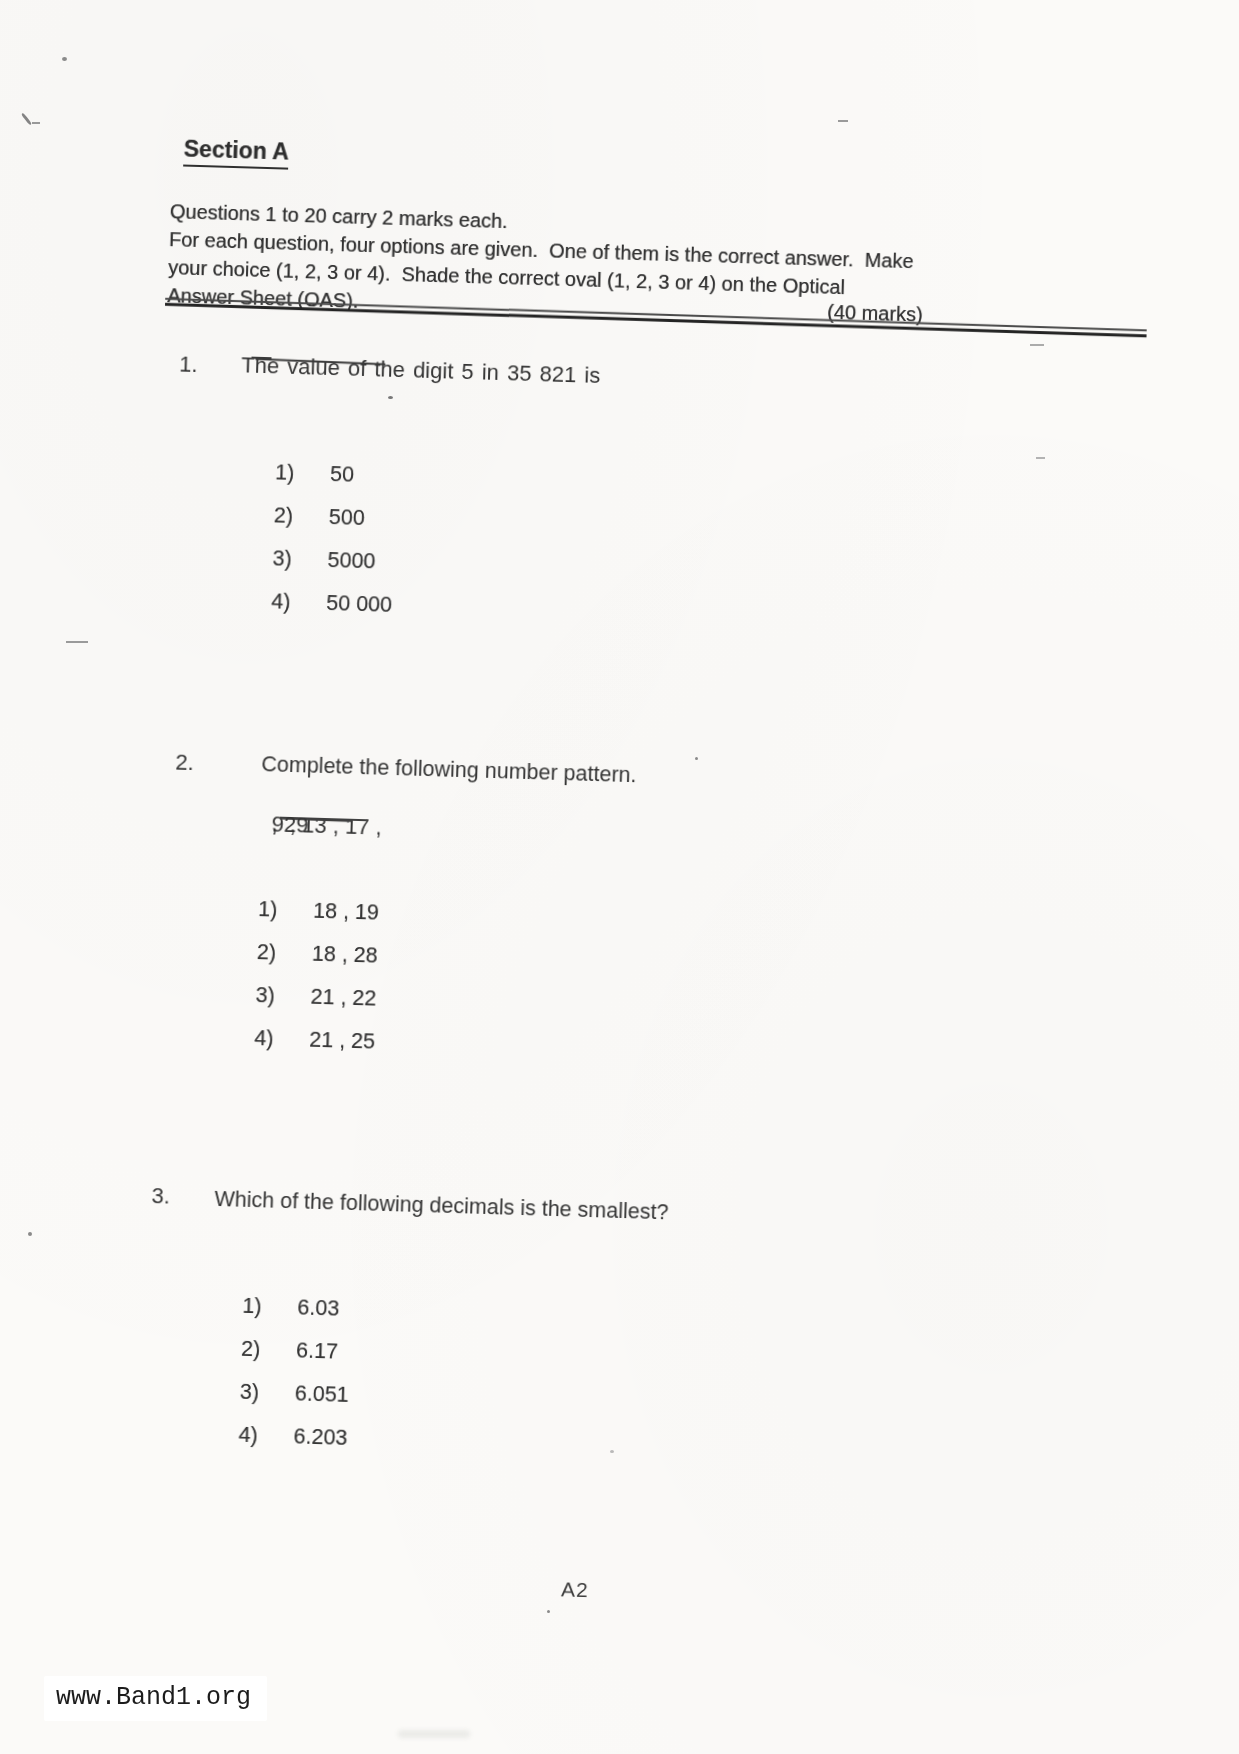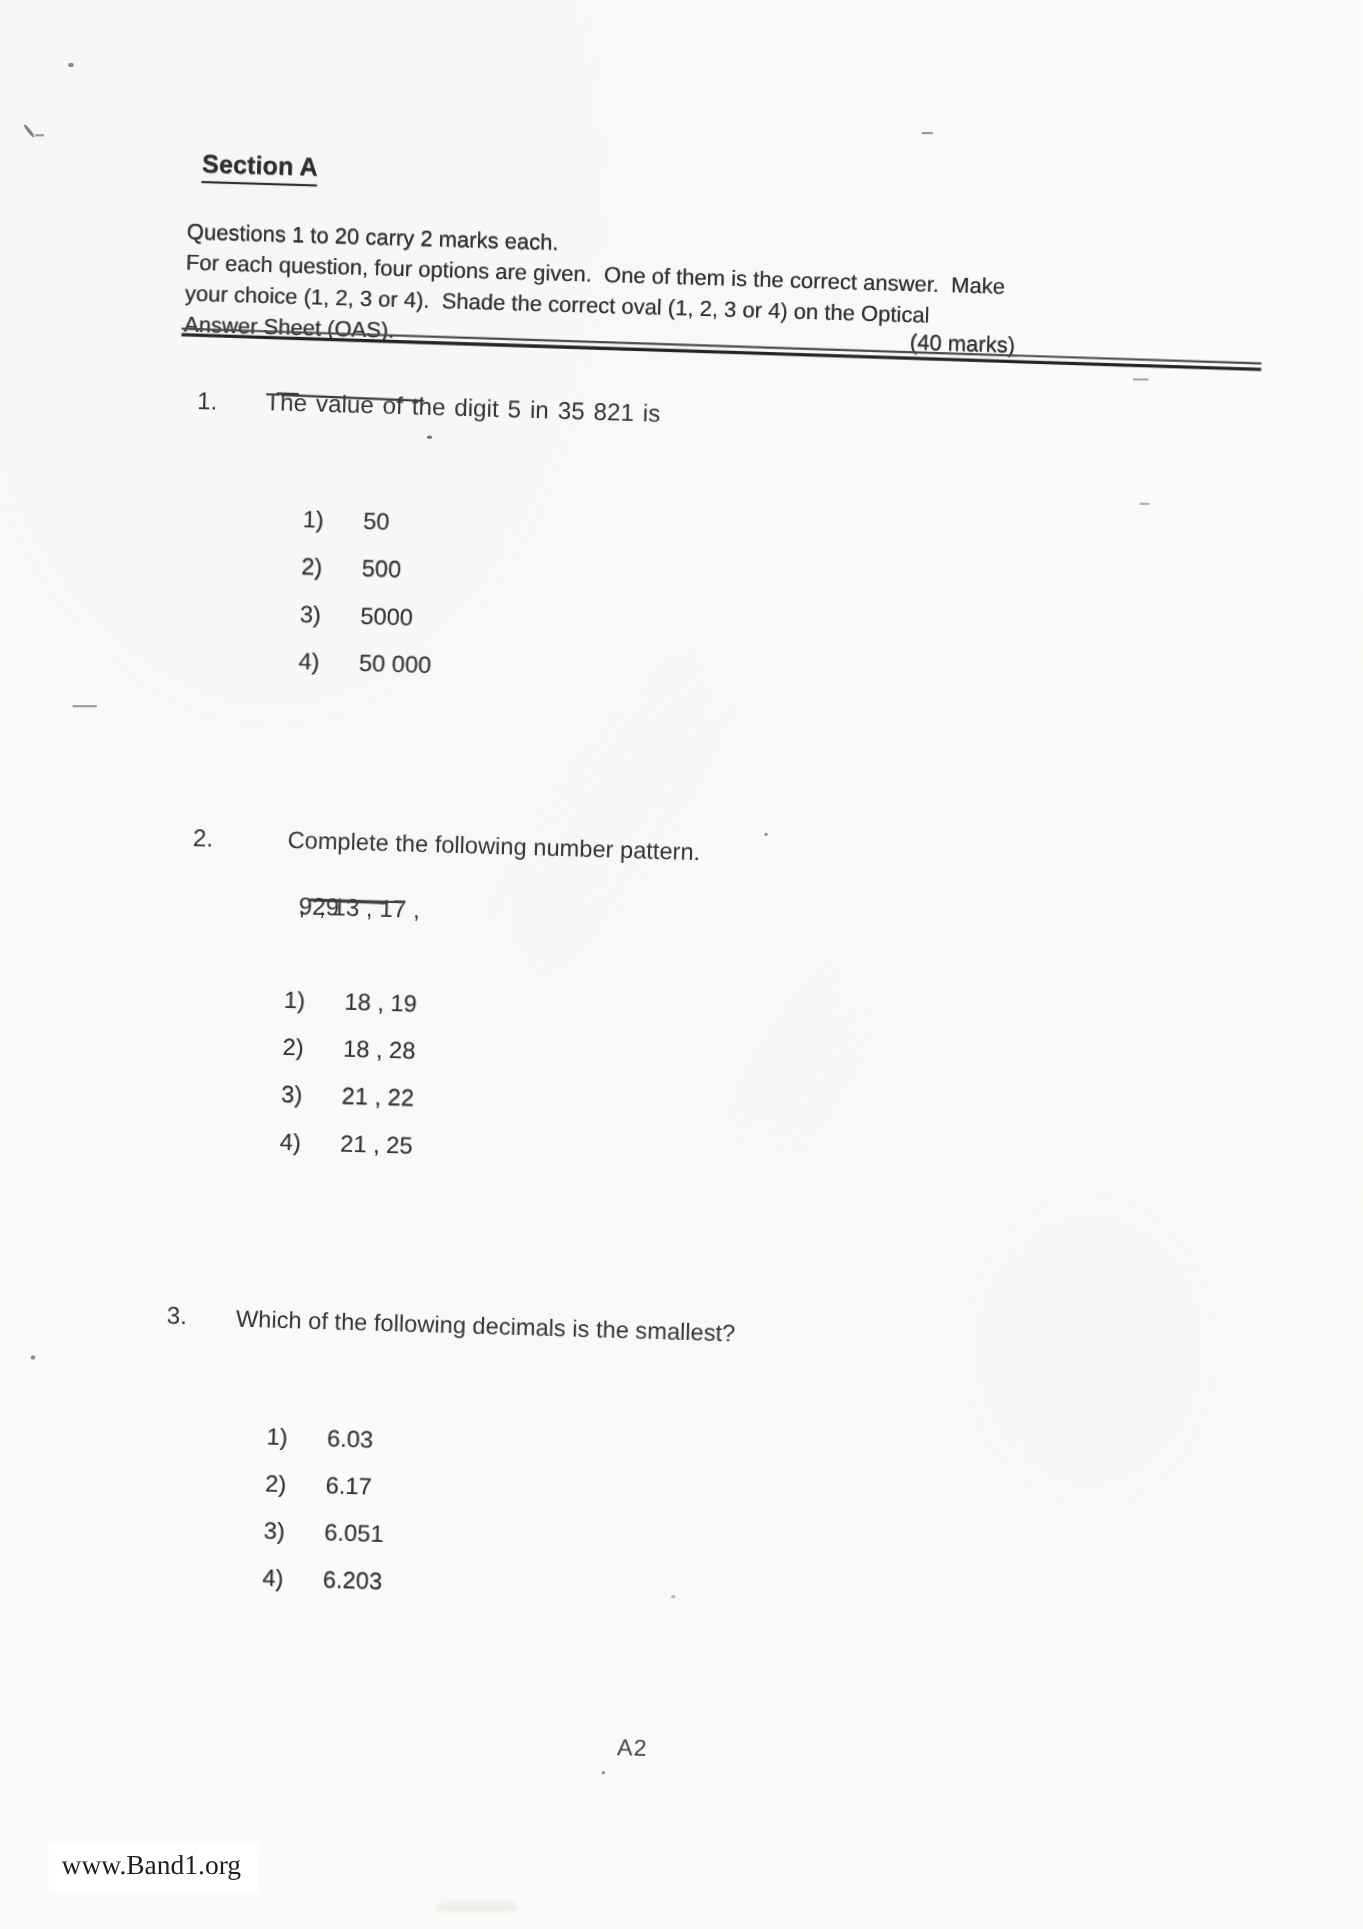--- a/index.html
+++ b/index.html
@@ -113,21 +113,21 @@
     color: #3d3d3d;
     letter-spacing: 1px;
   }
 
   
   .watermark {
     position: absolute;
     left: 44px; top: 1676px;
     background: #ffffff;
     padding: 7px 16px 9px 12px;
-    font-family: Liberation Serif, serif;
+    font-family: Liberation Mono, monospace;
     font-size: 25px;
     color: #1c1c1c;
     border-radius: 2px;
   }
 
   
   .artifact { position: absolute; background: #8a8a8a; border-radius: 50%; }
   .a1  { left: 62px;   top: 57px;   width: 5px;  height: 4px; }
   .a2  { left: 25px;   top: 112px;  width: 3px;  height: 14px; background: #848484; border-radius: 40%; transform: rotate(-38deg); }
   .a2b { left: 32px;   top: 122px;  width: 8px;  height: 2px; background: #999; border-radius: 0; }

